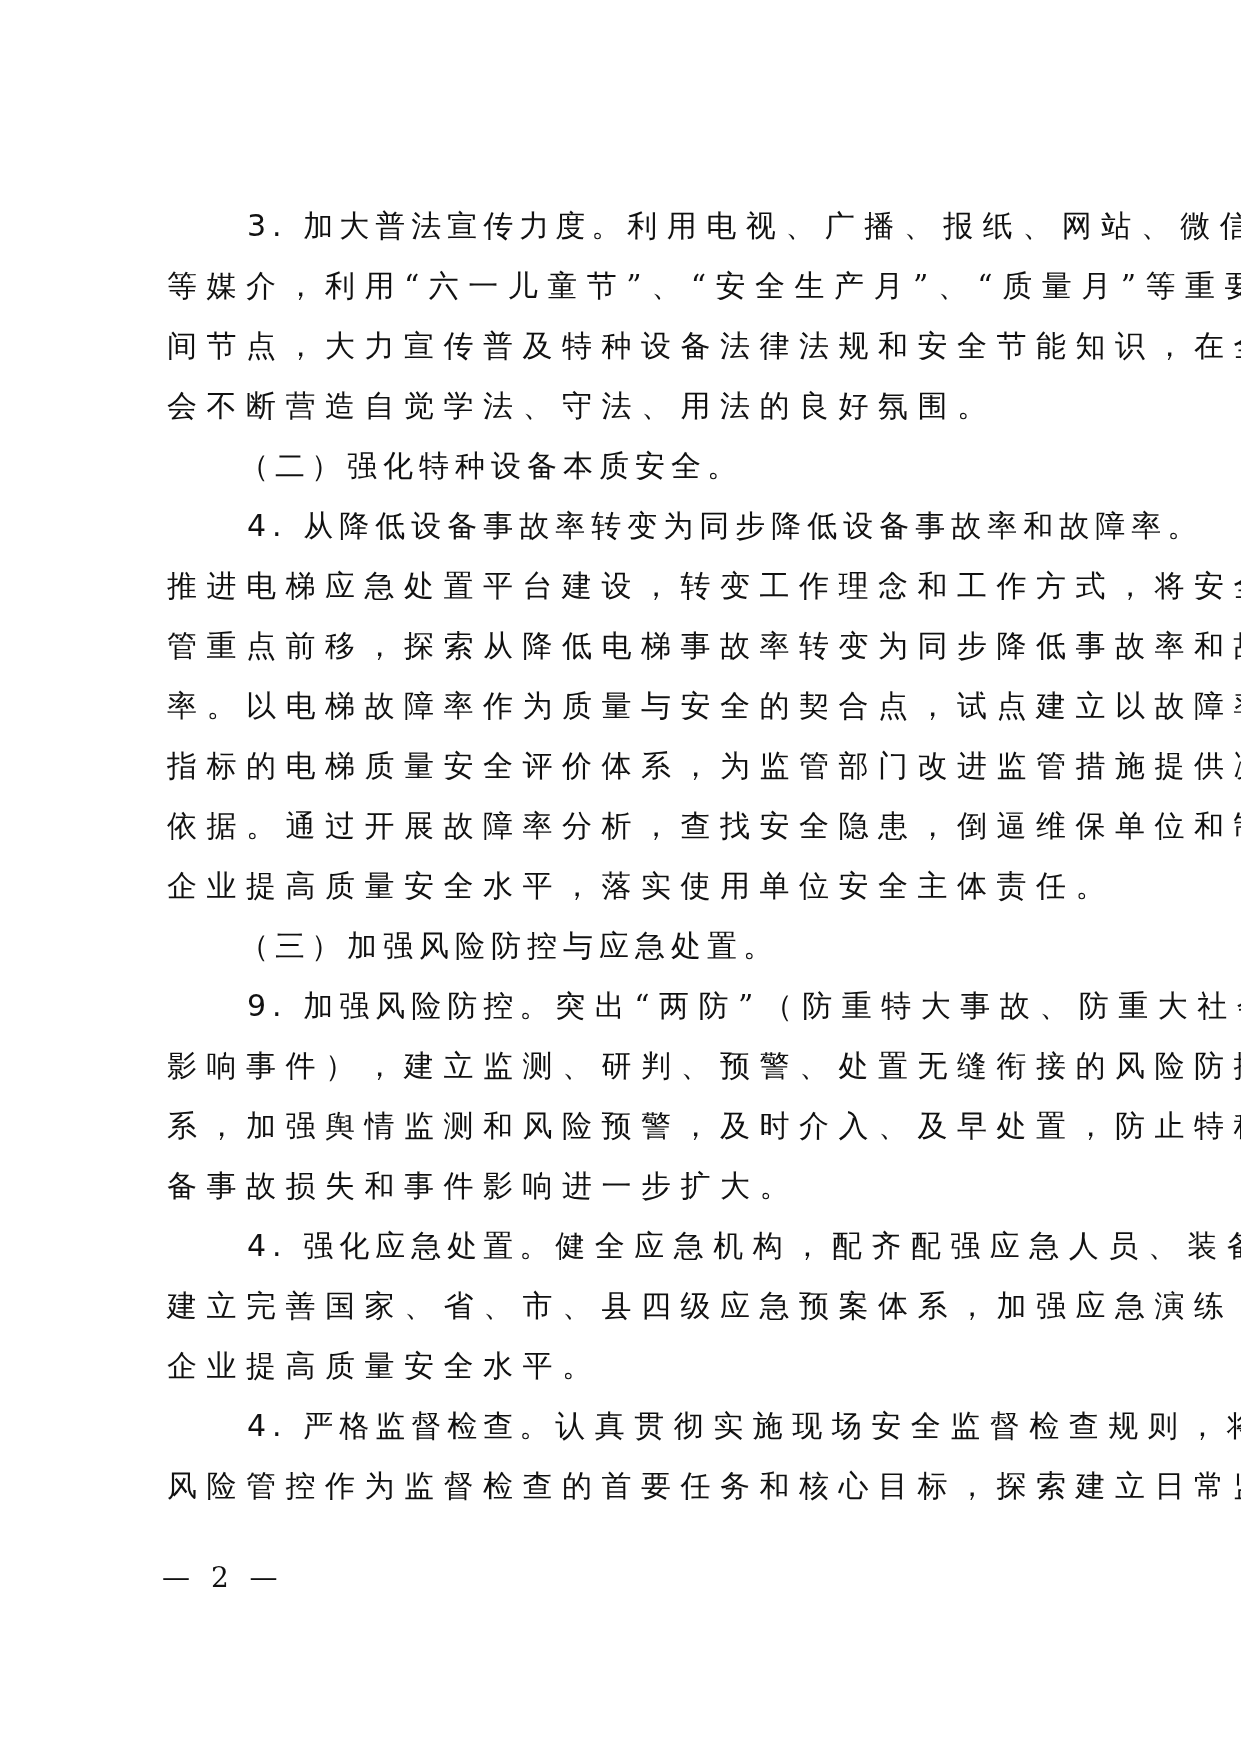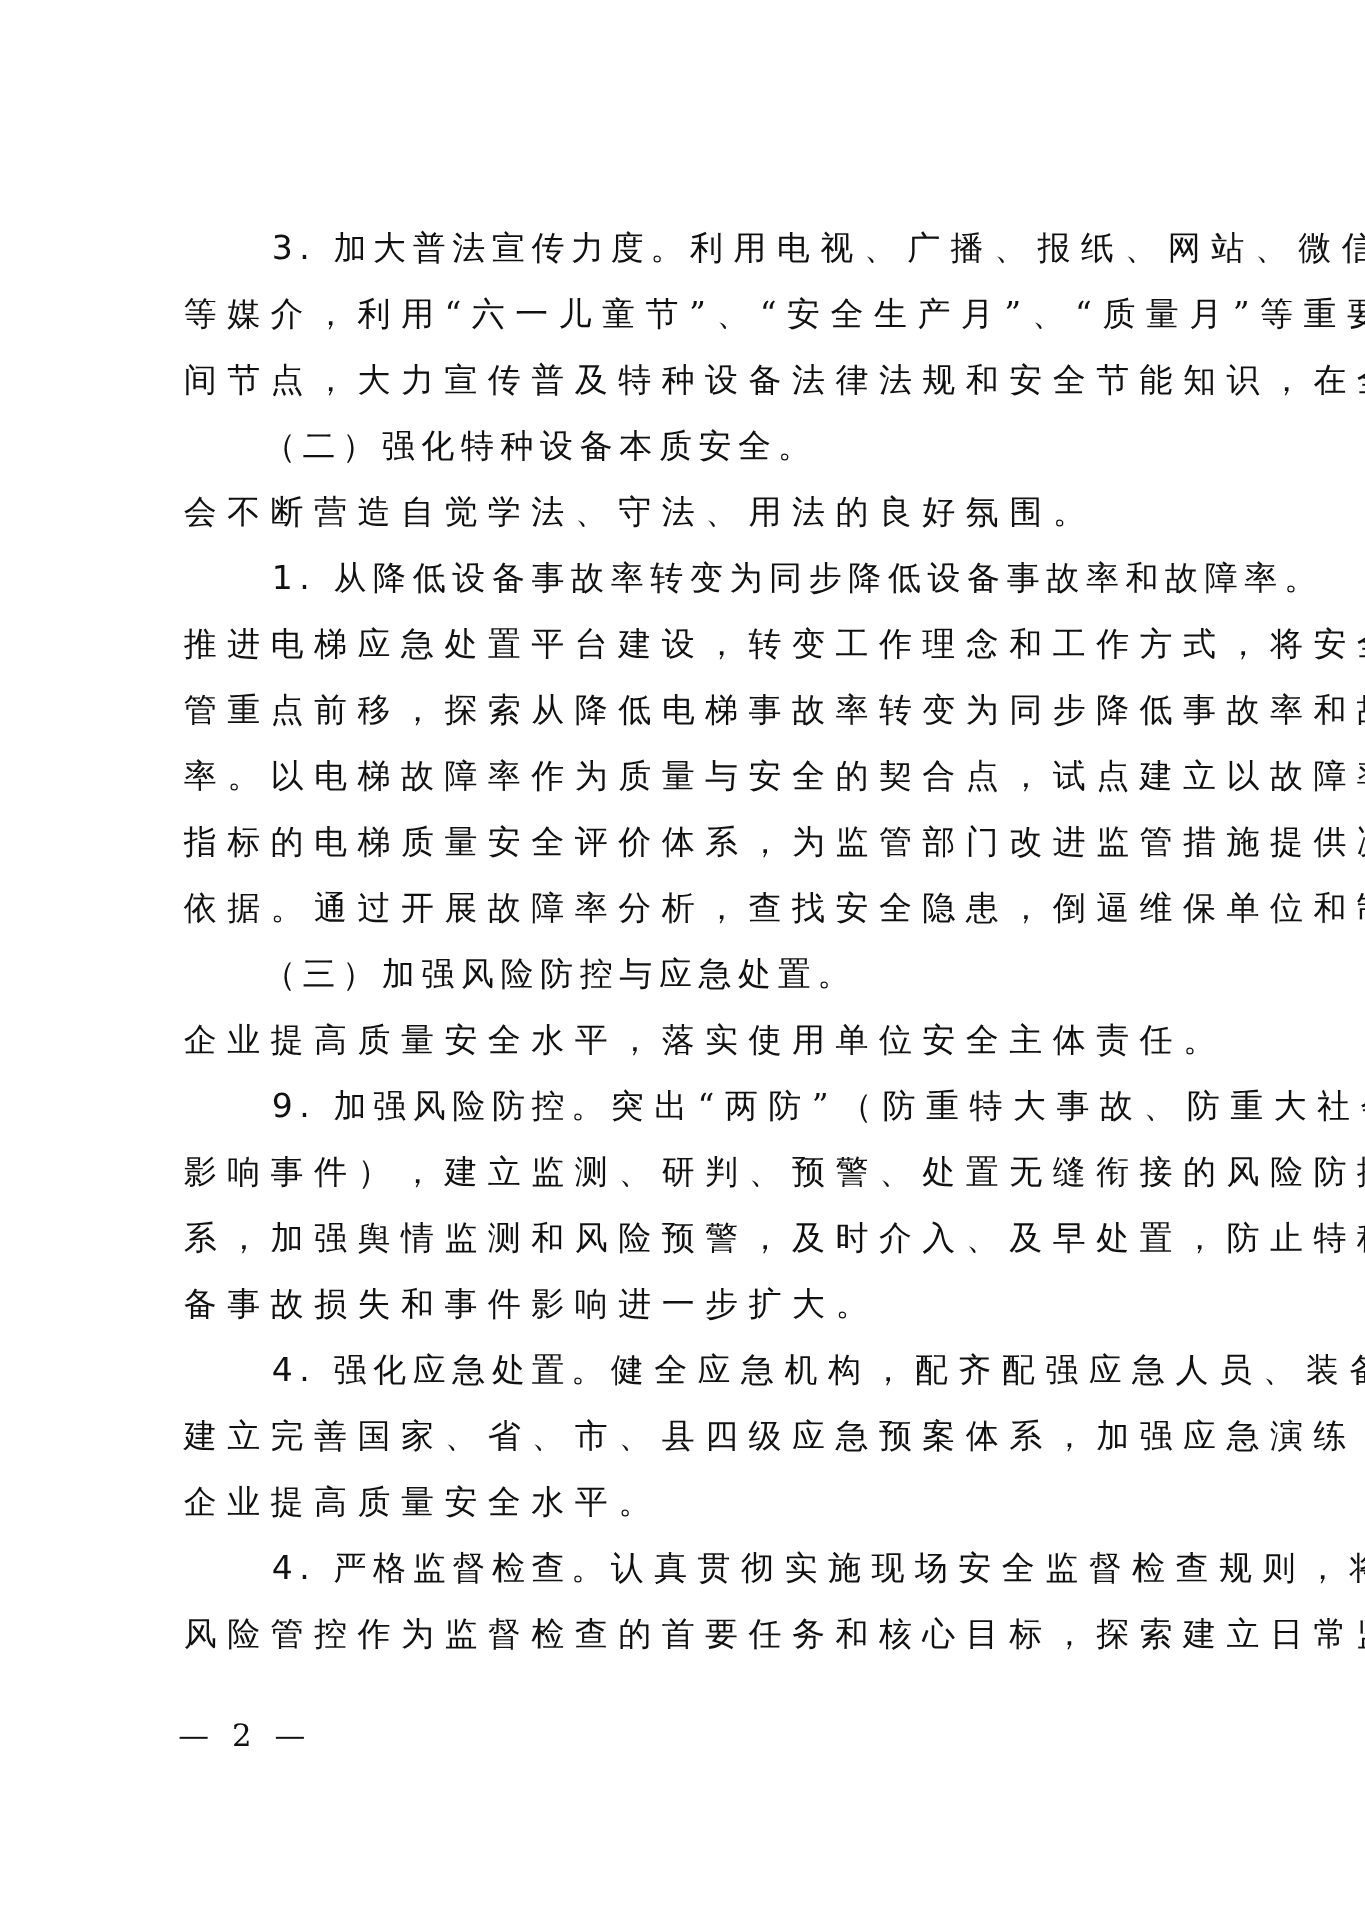--- a/index.html
+++ b/index.html
@@ -17,33 +17,33 @@
 </head>
 <body>
 
 <div class="page">
 
   <div class="line indent">
     <span class="bold">3. 加大普法宣传力度。</span><span>利用电视、广播、报纸、网站、微信</span>
   </div>
   <div class="line">等媒介，利用“六一儿童节”、“安全生产月”、“质量月”等重要时</div>
   <div class="line">间节点，大力宣传普及特种设备法律法规和安全节能知识，在全社</div>
+  <div class="line">会不断营造自觉学法、守法、用法的良好氛围。</div>
+
   <div class="line indent-h bold">（二）强化特种设备本质安全。</div>
 
-  <div class="line">会不断营造自觉学法、守法、用法的良好氛围。</div>
-
-  <div class="line indent bold">1. 从降低设备事故率转变为同步降低设备事故率和故障率。</div>
+  <div class="line indent bold">4. 从降低设备事故率转变为同步降低设备事故率和故障率。</div>
   <div class="line">推进电梯应急处置平台建设，转变工作理念和工作方式，将安全监</div>
   <div class="line">管重点前移，探索从降低电梯事故率转变为同步降低事故率和故障</div>
   <div class="line">率。以电梯故障率作为质量与安全的契合点，试点建立以故障率为</div>
   <div class="line">指标的电梯质量安全评价体系，为监管部门改进监管措施提供决策</div>
   <div class="line">依据。通过开展故障率分析，查找安全隐患，倒逼维保单位和制造</div>
+  <div class="line">企业提高质量安全水平，落实使用单位安全主体责任。</div>
+
   <div class="line indent-h bold">（三）加强风险防控与应急处置。</div>
-
-  <div class="line">企业提高质量安全水平，落实使用单位安全主体责任。</div>
 
   <div class="line indent">
     <span class="bold">9. 加强风险防控。</span><span>突出“两防”（防重特大事故、防重大社会</span>
   </div>
   <div class="line">影响事件），建立监测、研判、预警、处置无缝衔接的风险防控体</div>
   <div class="line">系，加强舆情监测和风险预警，及时介入、及早处置，防止特种设</div>
   <div class="line">备事故损失和事件影响进一步扩大。</div>
 
   <div class="line indent">
     <span class="bold">4. 强化应急处置。</span><span>健全应急机构，配齐配强应急人员、装备，</span>

